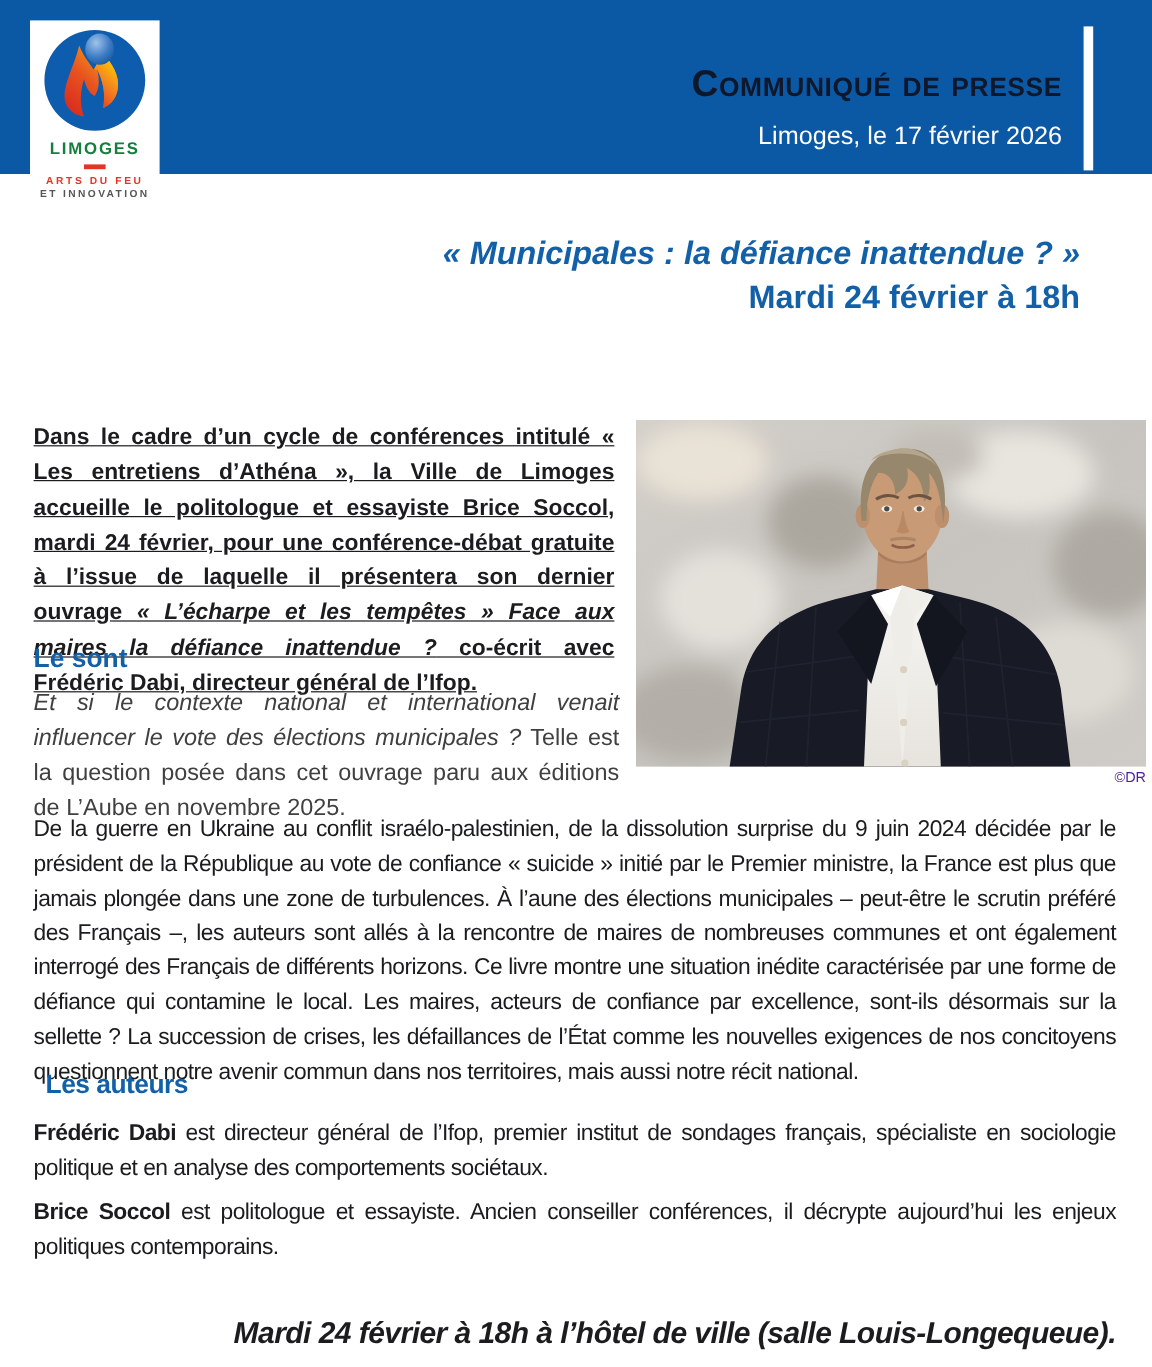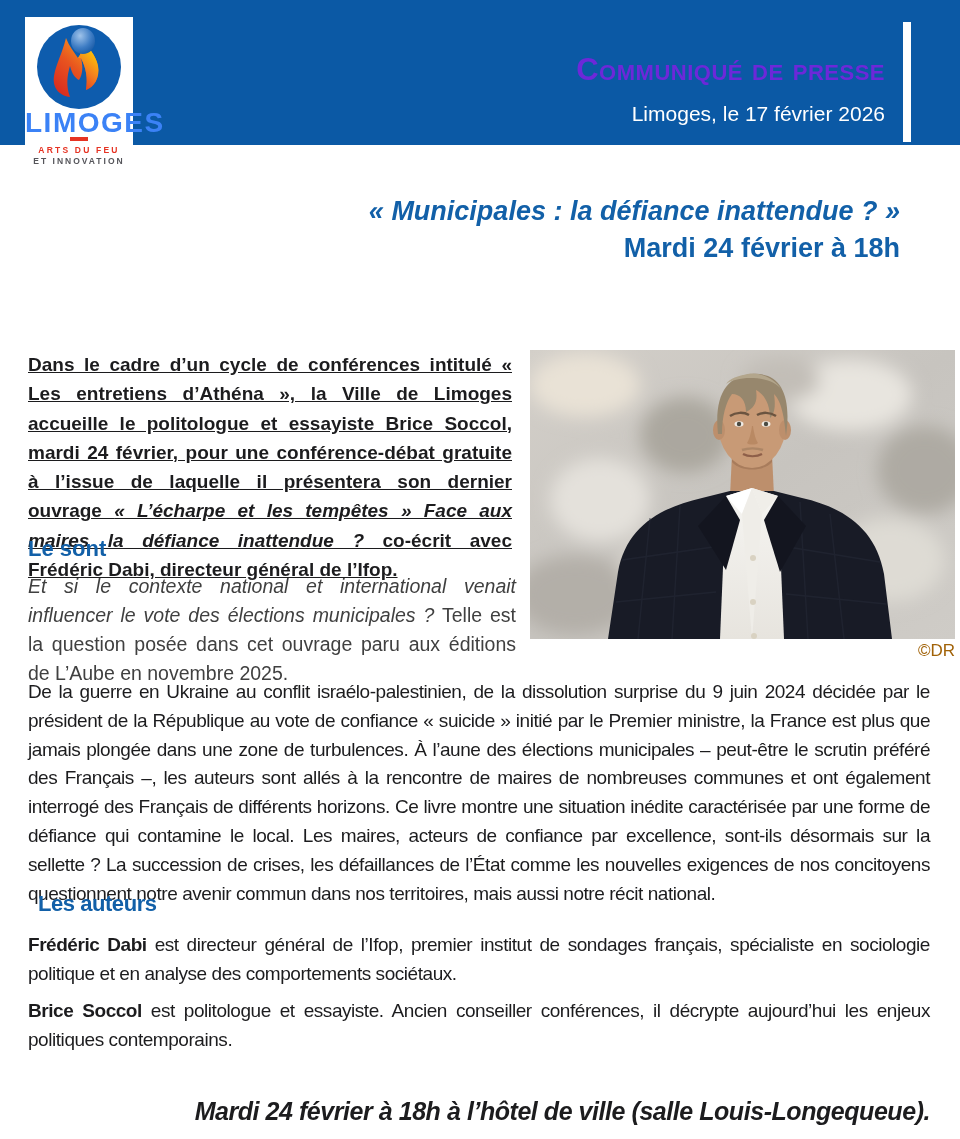--- a/index.html
+++ b/index.html
@@ -7,44 +7,44 @@
     width:960px;height:1139px;position:relative;background:#ffffff;
     font-family:"Liberation Sans", sans-serif;color:#1d1d1f;
     -webkit-font-smoothing:antialiased;overflow:hidden;
   }
   .abs{position:absolute;}
 
   
   .header-bar{top:0;left:0;width:960px;height:145px;background:#0b59a5;}
   .header-rule{top:22px;right:49px;width:8px;height:120px;background:#ffffff;}
   .kicker{
-    top:52px;right:75px;color:#6d28d9;font-weight:700;font-size:31px;
+    top:52px;right:75px;color:#0f172a;font-weight:700;font-size:31px;
     font-variant:small-caps;letter-spacing:0.5px;
   }
   .dateline{top:102px;right:75px;color:#ffffff;font-size:21px;margin-left:39px;}
 
   
   .logo-box{top:17px;left:25px;width:108px;background:#ffffff;text-align:center;padding-bottom:6px;}
   .logo-circle{margin:7px auto 2px auto;display:block;}
-  .logo-city{font-size:28px;font-weight:700;color:#3b82f6;letter-spacing:1.5px;line-height:22px;}
+  .logo-city{font-size:14px;font-weight:700;color:#15803d;letter-spacing:1.5px;line-height:22px;}
   .logo-dash{width:18px;height:4px;background:#e63323;margin:3px auto 4px auto;}
   .logo-tag1{font-size:8.5px;font-weight:700;color:#e63323;letter-spacing:2.2px;line-height:11px;}
   .logo-tag2{font-size:8.5px;font-weight:700;color:#55555a;letter-spacing:2.0px;line-height:11px;}
 
   
   .doc-title{top:193px;right:60px;width:760px;text-align:right;color:#1260a8;
     font-weight:700;font-size:27px;line-height:37px;}
   .doc-title .it{font-style:italic;}
 
   
   .intro{top:350px;left:28px;width:484px;font-size:19px;line-height:29.3px;
     font-weight:700;text-align:justify;color:#1c1c1e;text-decoration:underline;}
   .intro .it{font-style:italic;}
   .photo{top:350px;left:530px;width:425px;height:289px;}
-  .photo-caption{top:641px;left:530px;width:425px;text-align:right;font-size:17px;color:#a16207;}
+  .photo-caption{top:641px;left:530px;width:425px;text-align:right;font-size:12px;color:#4c1d95;}
 
   
   .section-heading{font-size:22px;font-weight:700;color:#1260a8;}
   .h-livre{top:536px;left:28px;}
   .lead{top:572px;left:28px;width:488px;font-size:19.5px;line-height:29px;
     text-align:justify;color:#404040;}
   .lead .it{font-style:italic;}
   .cond{letter-spacing:-0.45px;}
   .bodypara{top:678px;left:28px;width:902px;font-size:19px;line-height:28.8px;
     text-align:justify;color:#1c1c1e;}

